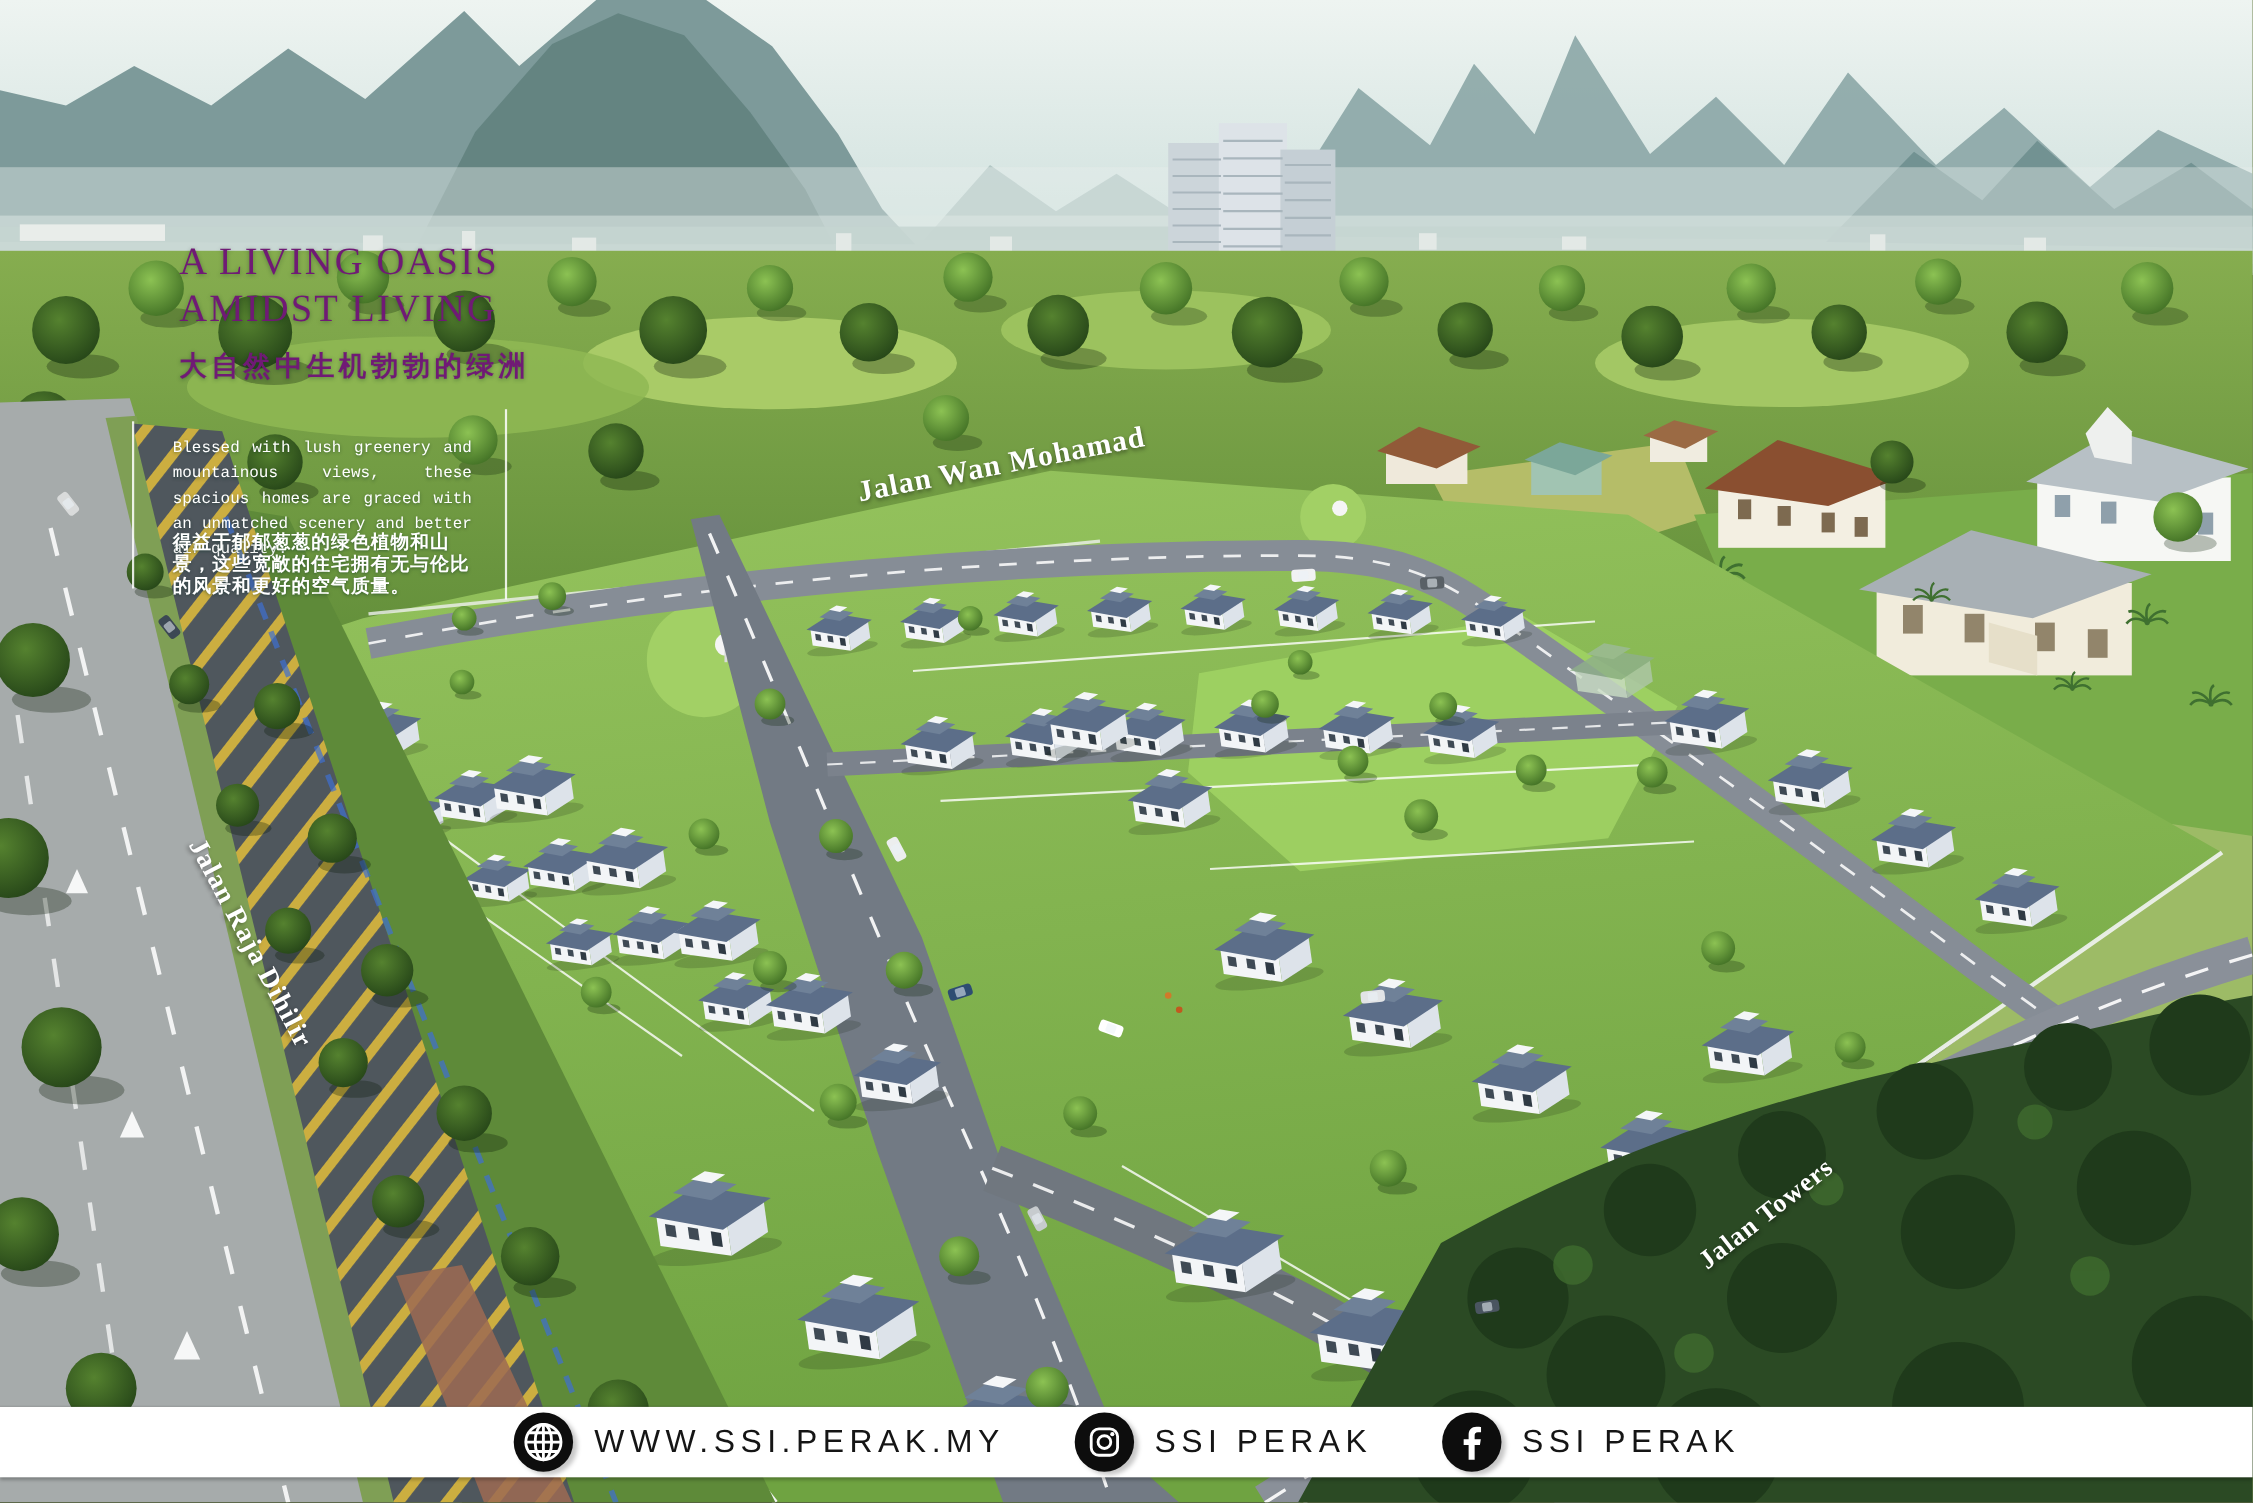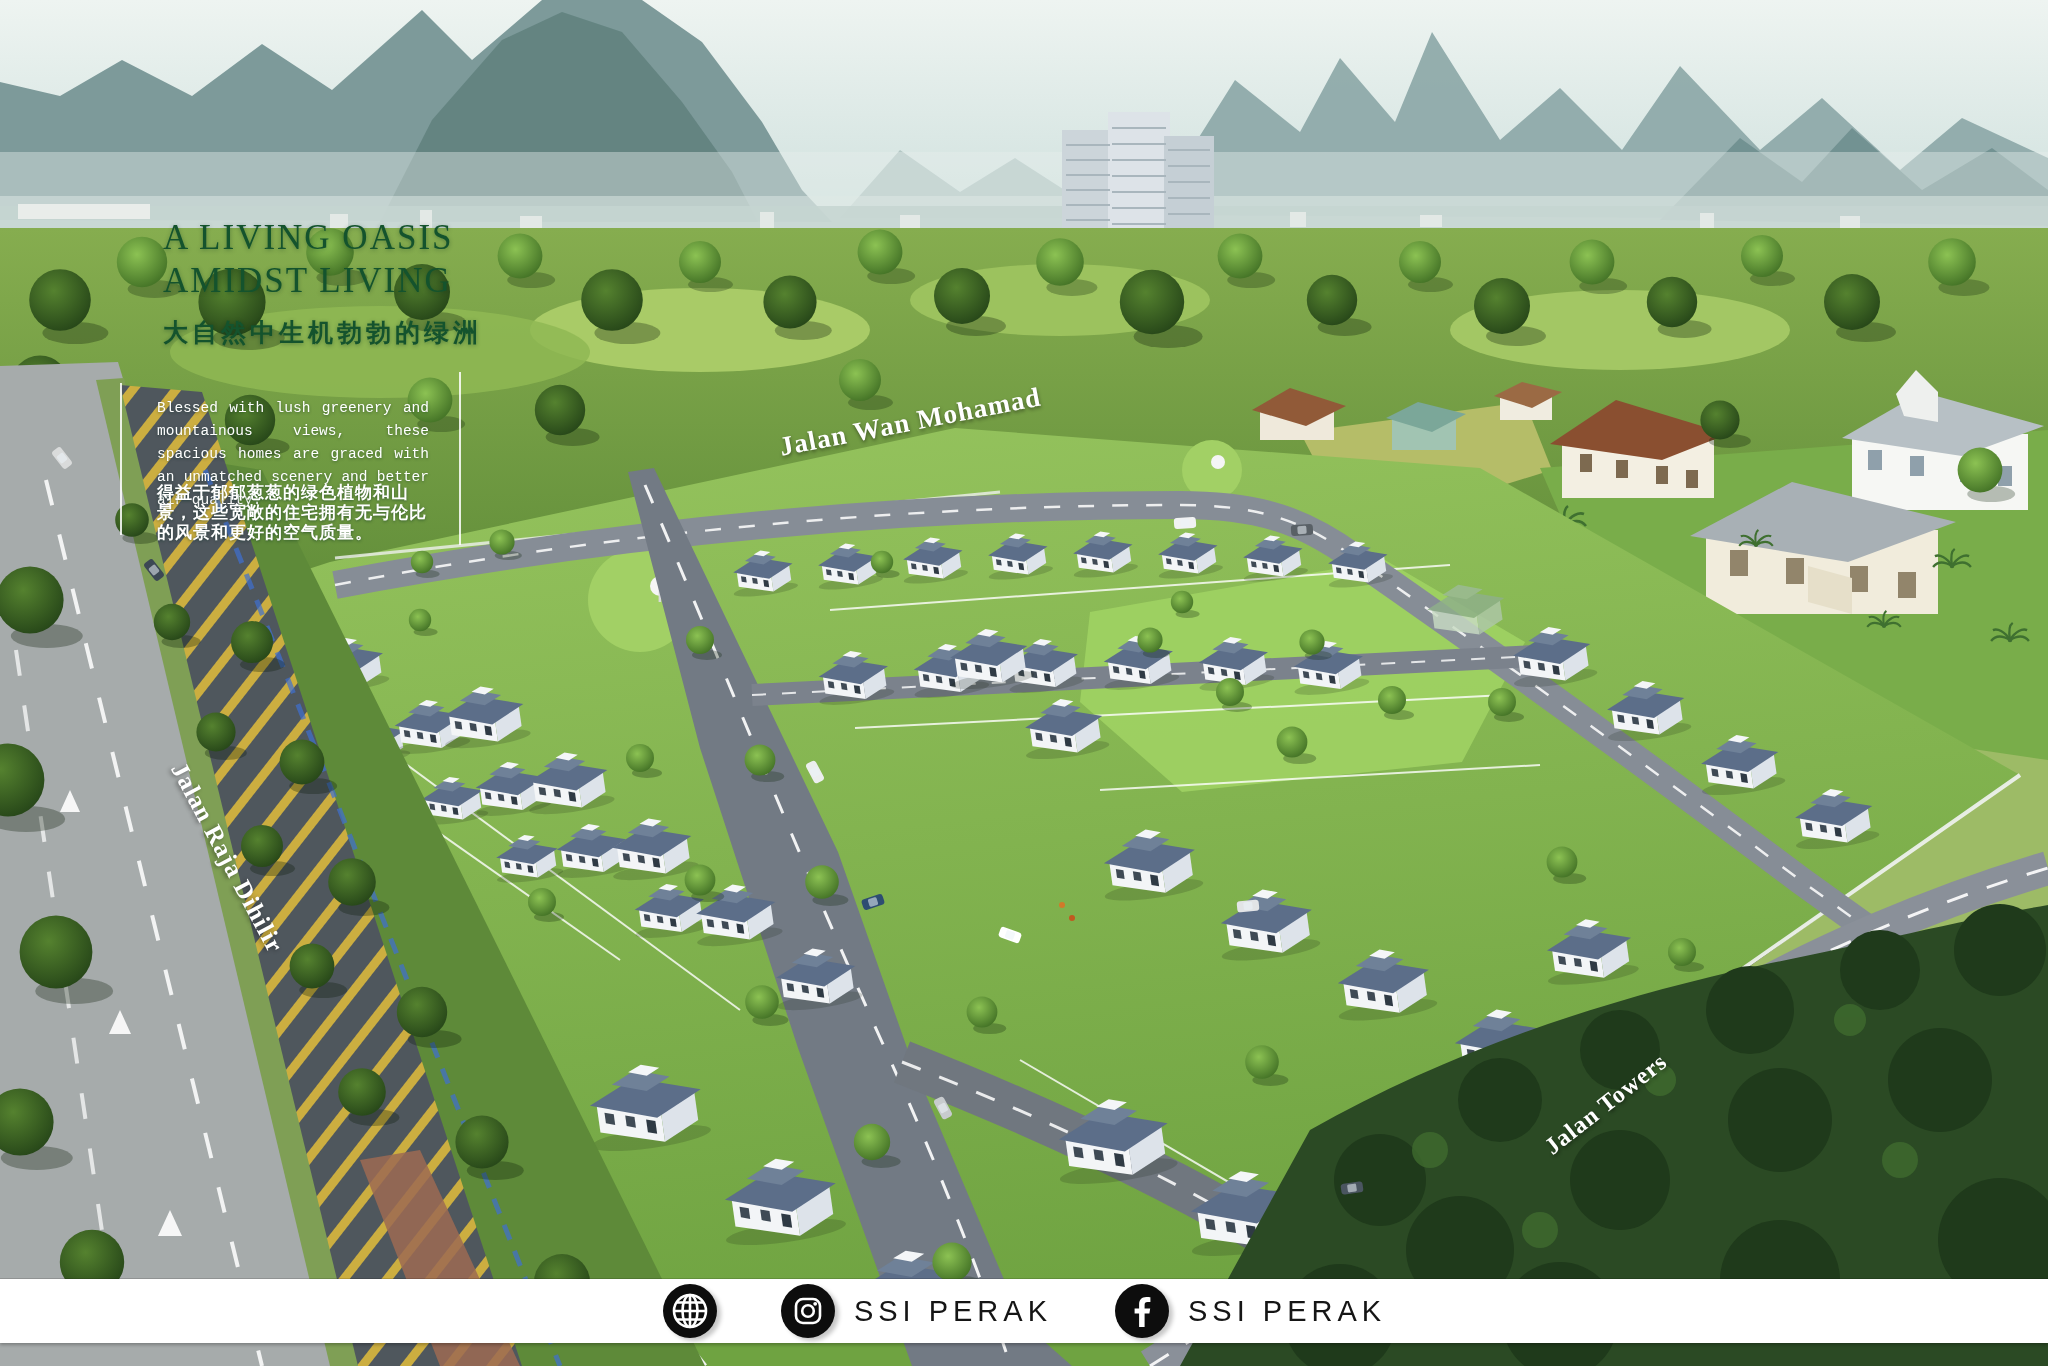--- a/index.html
+++ b/index.html
@@ -1,21 +1,21 @@
 <!DOCTYPE html>
 <html><head>
 <meta charset="utf-8">
 <style>
   html,body{margin:0;padding:0;background:#222;}
   .page{position:relative;width:2048px;height:1366px;overflow:hidden;
         font-family:"Liberation Sans",sans-serif;background:#9dbb66;}
   .scene{position:absolute;inset:0;display:block;}
 
   
-  .hero{position:absolute;left:163px;top:216px;color:#14532d;}
+  .hero{position:absolute;left:163px;top:216px;color:#701a75;}
   .hero h1{margin:0;font-family:"Liberation Serif",serif;font-weight:400;
            font-size:35px;line-height:43px;letter-spacing:2px;
            text-shadow:0 1px 4px rgba(0,40,30,.35);white-space:nowrap;}
   .hero .zh{margin-top:14px;font-size:25px;font-weight:700;letter-spacing:4px;
             text-shadow:0 1px 4px rgba(0,40,30,.4);white-space:nowrap;}
   .copy{position:absolute;left:157px;top:374px;width:300px;color:#fff;}
   .rule{position:absolute;width:2px;background:rgba(255,255,255,.85);}
   .rule-left{left:120px;top:383px;height:152px;}
   .rule-right{left:459px;top:372px;height:173px;}
   .copy-en{position:absolute;left:0;top:8px;width:272px;
@@ -454,20 +454,21 @@
     <div class="f-item">
       <svg width="56" height="56" viewBox="-28 -28 56 56">
         <circle r="27" fill="#0d0d0d"></circle>
         <g stroke="#fff" stroke-width="2.6" fill="none">
           <circle r="16"></circle>
           <ellipse rx="7.5" ry="16"></ellipse>
           <path d="M-16,0 H16 M-13.5,-8.5 H13.5 M-13.5,8.5 H13.5"></path>
           <path d="M0,-16 V16"></path>
         </g>
       </svg>
+      <span class="f-label">WWW.SSI.PERAK.MY</span>
     </div>
 
     <div class="f-item">
       <svg width="56" height="56" viewBox="-28 -28 56 56">
         <circle r="27" fill="#0d0d0d"></circle>
         <rect x="-12" y="-12" width="24" height="24" rx="7" fill="none" stroke="#fff" stroke-width="2.6"></rect>
         <circle r="5.8" fill="none" stroke="#fff" stroke-width="2.6"></circle>
         <circle cx="7.2" cy="-7.2" r="1.9" fill="#fff"></circle>
       </svg>
       <span class="f-label">SSI PERAK</span>

